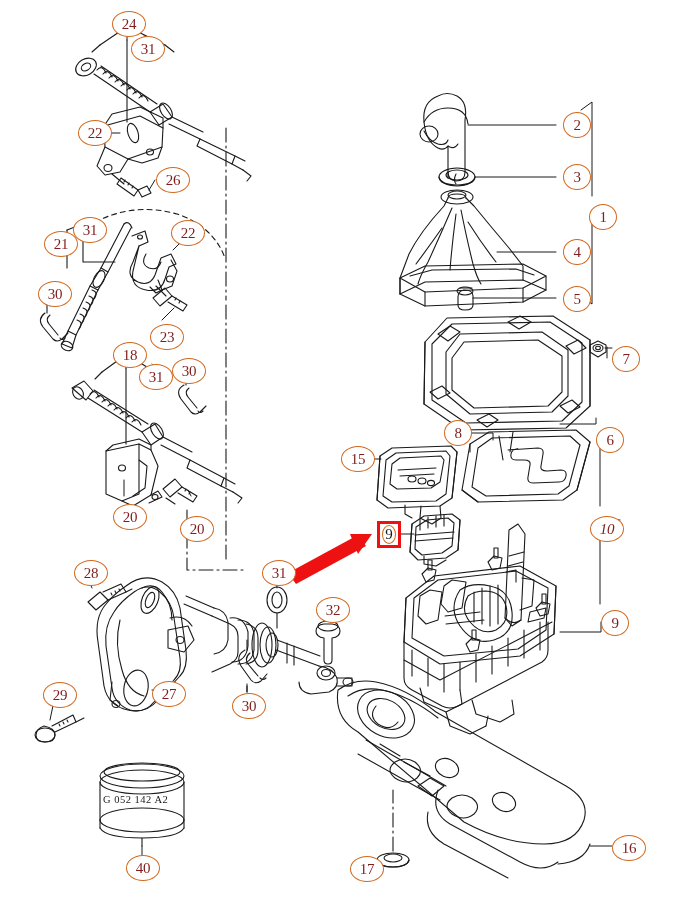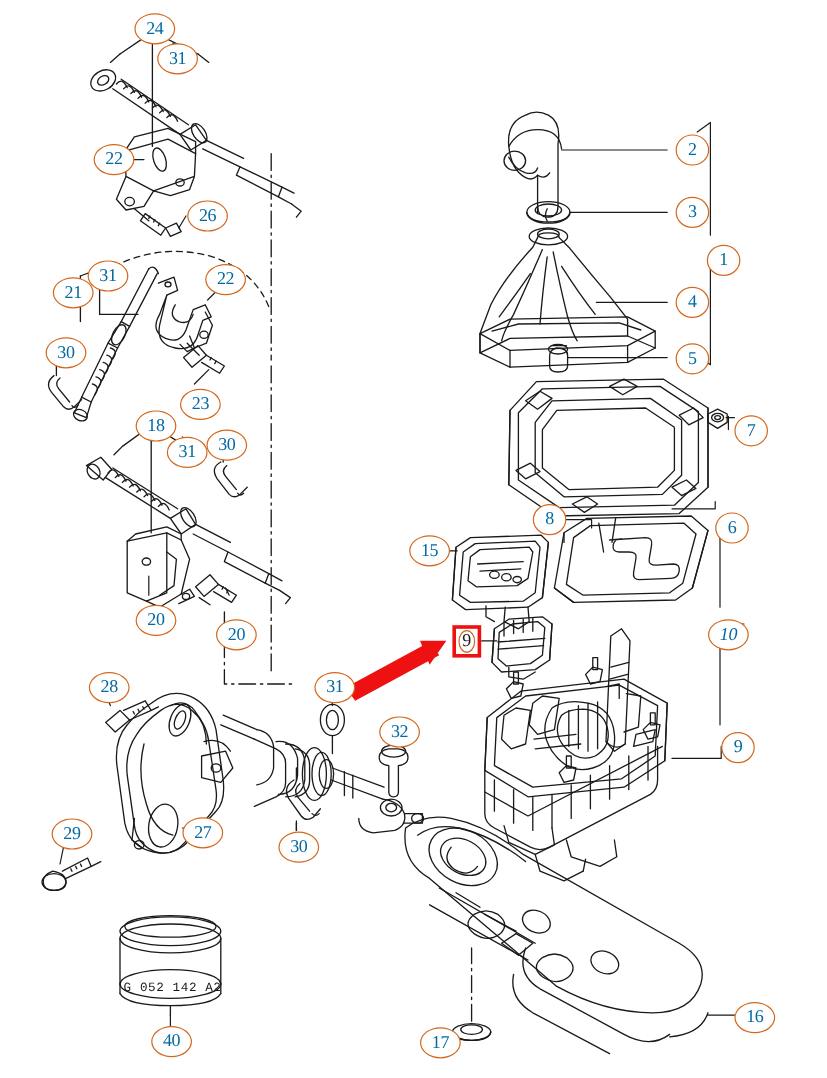--- a/index.html
+++ b/index.html
@@ -8,21 +8,21 @@
     font-family:"Liberation Sans", sans-serif;
     width:689px;height:898px;overflow:hidden;position:relative;
   }
   #stage{position:relative;width:689px;height:898px;background:#fff;}
   #art{position:absolute;left:0;top:0;width:689px;height:898px;}
   .callout{
     position:absolute;
     border:1.6px solid #D2691E;
     border-radius:50%;
     background:#ffffff;
-    color:#0369a1;
+    color:#7f1d1d;
     font-size:15px;
     font-weight:400;
     display:flex;align-items:center;justify-content:center;
     box-sizing:border-box;
     letter-spacing:-0.3px;
     line-height:1;
     z-index:5;
     font-family:"Liberation Serif", serif;
   }
   .callout.w2{width:34px;height:26px;}
@@ -38,27 +38,26 @@
     font-size:15px;color:#1a1a1a;
   }
   .hl-box .ring{
     position:absolute;left:2px;top:1px;right:2px;bottom:1px;
     border:1.6px solid #D2691E;border-radius:50%;
     box-sizing:border-box;
   }
   .hl-box span{position:relative;z-index:2;}
   .tube-label{
     position:absolute;
-    font-family:Liberation Mono, monospace;
+    font-family:Liberation Serif, serif;
     font-size:10.5px;
     color:#1a1a1a;
     letter-spacing:0.5px;
     white-space:nowrap;
     z-index:4;
-    margin-top:24px;
   }
 </style>
 </head>
 <body>
 
 <div id="stage">
 
   <svg id="art" viewBox="0 0 689 898" xmlns="http://www.w3.org/2000/svg">
     <g fill="none" stroke="#1a1a1a" stroke-width="1.1" stroke-linecap="round" stroke-linejoin="round">
 

